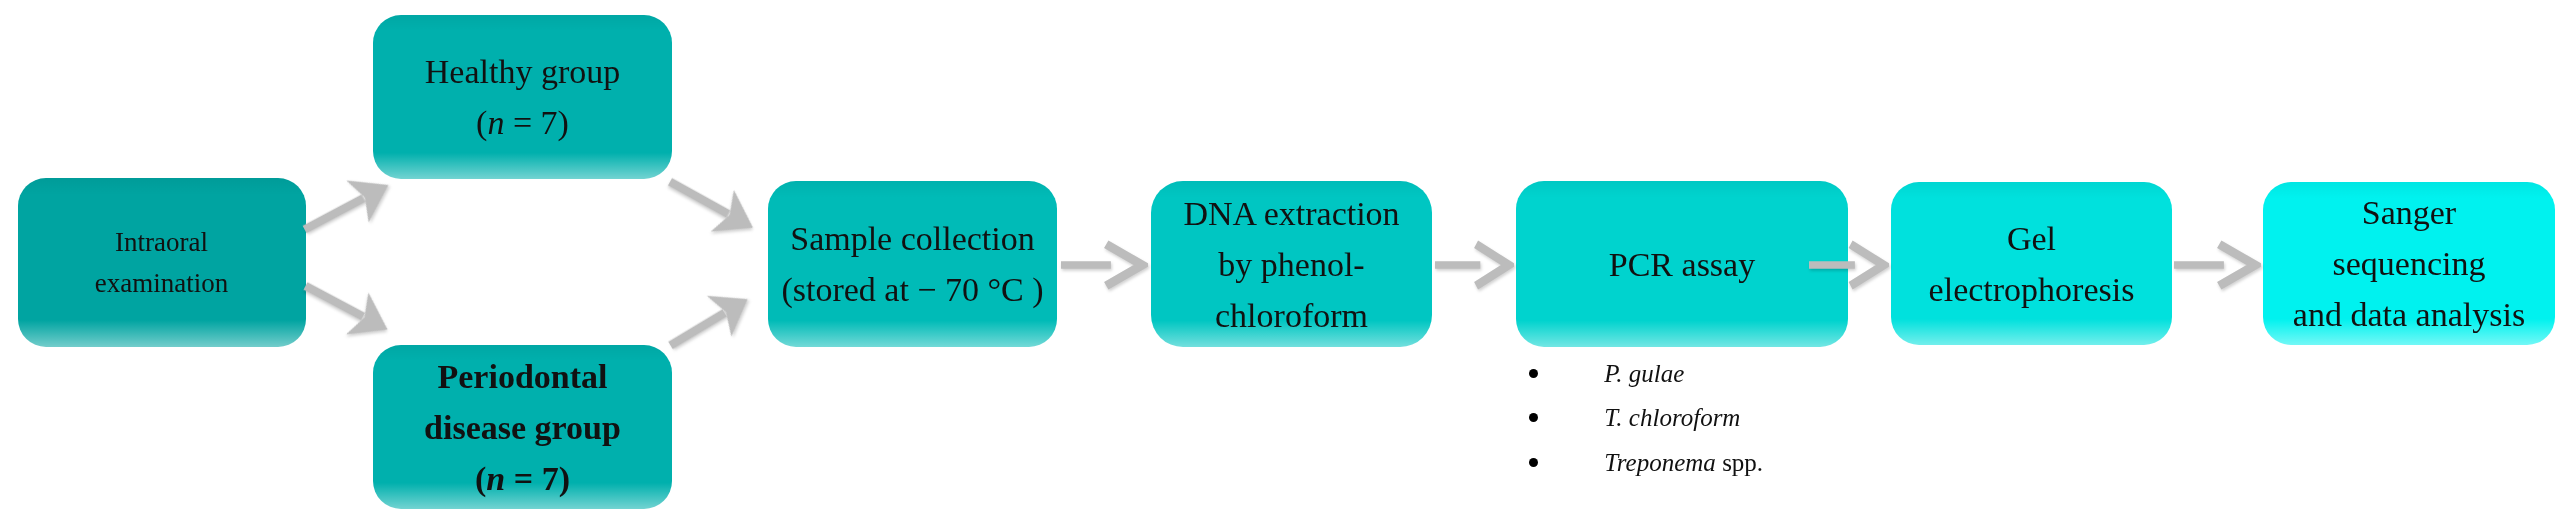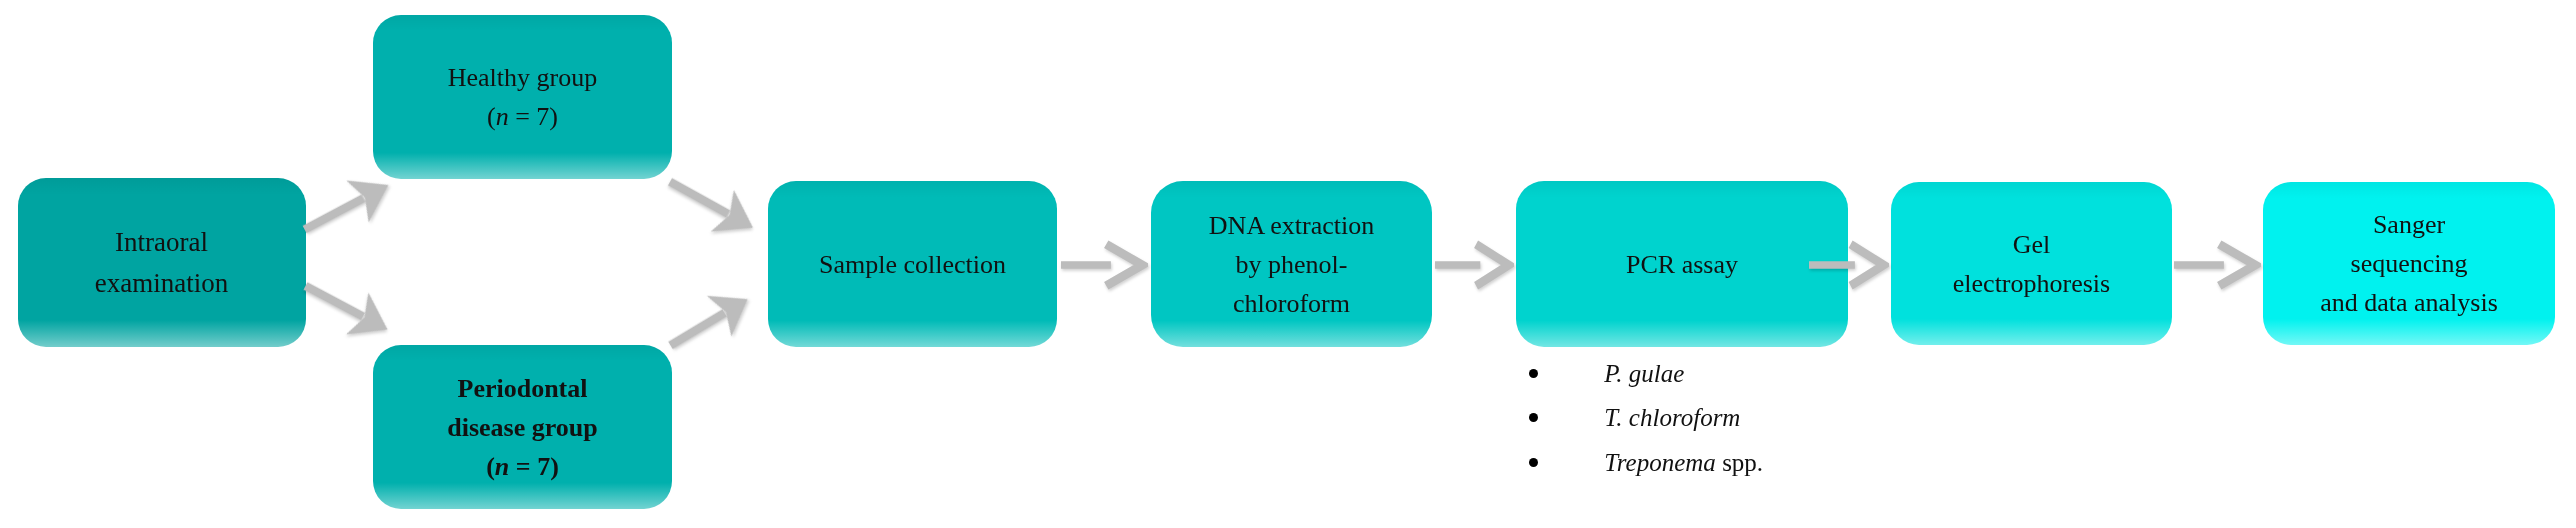--- a/index.html
+++ b/index.html
@@ -17,21 +17,21 @@
     color: var(--text-color, #111111);
   }
   
   .flow-box {
     position: absolute;
     border-radius: 28px;
     display: flex;
     align-items: center;
     justify-content: center;
     text-align: center;
-    font-size: 26px;
+    font-size: 34px;
     line-height: 1.5;
     
     background-image: linear-gradient(180deg,
       rgba(0,0,0,0.05) 0%,
       rgba(0,0,0,0.0) 10%,
       rgba(255,255,255,0.0) 84%,
       rgba(255,255,255,0.45) 100%);
   }
   .flow-box .box-text { width: 100%; padding: 0 10.5px; box-sizing: border-box; }
   .flow-box em { font-style: italic; }
@@ -107,20 +107,21 @@
   <div class="flow-box box-periodontal" style="background-color: rgb(0, 176, 173); font-weight: bold;">
     <div class="box-text">
         <div class="line"><span>Periodontal</span></div>
         <div class="line"><span>disease group</span></div>
         <div class="line"><span>(</span><em>n</em><span> = 7)</span></div>
       </div>
   </div>
   <div class="flow-box box-sample" style="background-color: rgb(0, 187, 183);">
     <div class="box-text">
         <div class="line"><span>Sample collection</span></div>
+        <div class="line"><span>(stored at − 70 °C )</span></div>
       </div>
   </div>
   <div class="flow-box box-dna" style="background-color: rgb(0, 198, 194); border-radius: 32px;">
     <div class="box-text">
         <div class="line"><span>DNA extraction</span></div>
         <div class="line"><span>by phenol-</span></div>
         <div class="line"><span>chloroform</span></div>
       </div>
   </div>
   <div class="flow-box box-pcr" style="background-color: rgb(0, 211, 206);">

